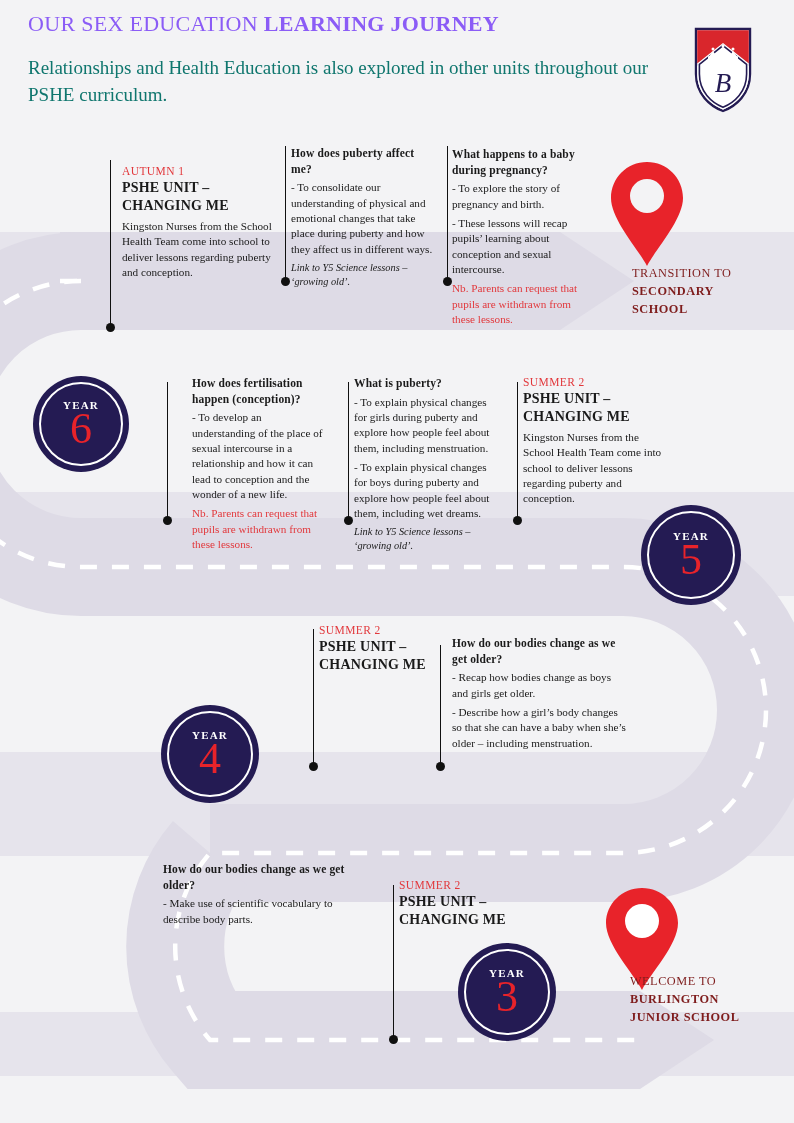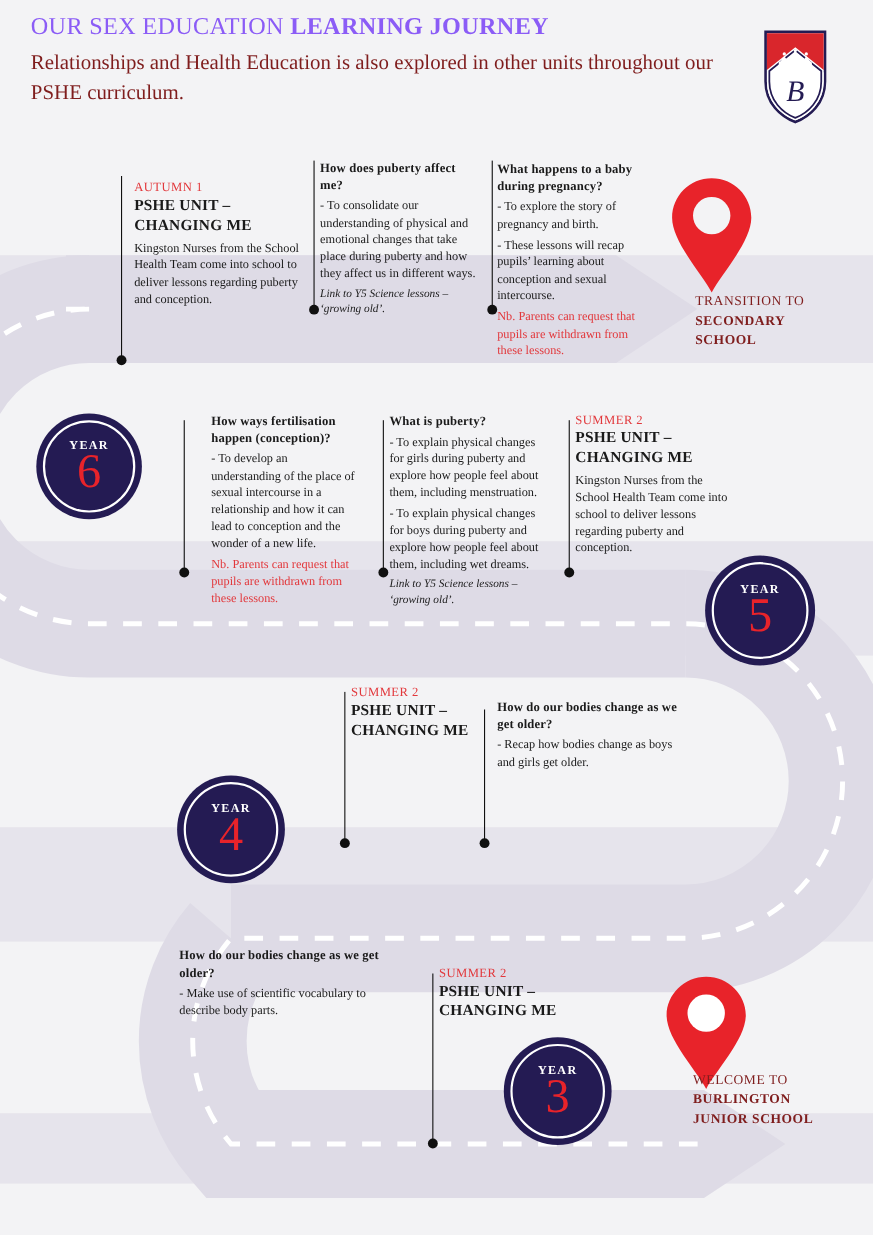--- a/index.html
+++ b/index.html
@@ -8,21 +8,21 @@
     background:#f3f3f5;
     font-family:"Liberation Serif","DejaVu Serif",serif;
     position:relative;overflow:hidden;
   }
   #root{position:absolute;inset:0;}
 
   
   .header{position:absolute;left:28px;top:10px;width:660px;}
   .h-line1{font-size:22px;letter-spacing:.3px;color:#8b5cf6;line-height:1.30;}
   .h-line1 b{font-weight:bold;}
-  .h-sub{font-size:19px;color:#7f1d1d;line-height:1.42;margin-top:6px;}
+  .h-sub{font-size:19px;color:#0f766e;line-height:1.42;margin-top:16px;}
 
   .crest{position:absolute;left:692px;top:26px;width:62px;height:88px;}
 
   
   #roadsvg{position:absolute;left:0;top:0;width:794px;height:1123px;}
 
   
   .year{position:absolute;border-radius:50%;background:#241b53;
         display:flex;flex-direction:column;align-items:center;justify-content:center;}
   .year .ring{position:absolute;border-radius:50%;border:2px solid #ffffff;}
@@ -186,21 +186,21 @@
   </div>
 
   <div class="tb" style="left:452px;top:147px;width:136px;">
     <div class="q">What happens to a baby during pregnancy?</div>
     <div class="p">- To explore the story of pregnancy and birth.</div>
     <div class="p">- These lessons will recap pupils’ learning about conception and sexual intercourse.</div>
     <div class="nb">Nb. Parents can request that pupils are withdrawn from these lessons.</div>
   </div>
 
   <div class="tb" style="left:192px;top:376px;width:135px;">
-    <div class="q">How ways fertilisation happen (conception)?</div>
+    <div class="q">How does fertilisation happen (conception)?</div>
     <div class="p">- To develop an understanding of the place of sexual intercourse in a relationship and how it can lead to conception and the wonder of a new life.</div>
     <div class="nb">Nb. Parents can request that pupils are withdrawn from these lessons.</div>
   </div>
 
   <div class="tb" style="left:354px;top:376px;width:140px;">
     <div class="q">What is puberty?</div>
     <div class="p">- To explain physical changes for girls during puberty and explore how people feel about them, including menstruation.</div>
     <div class="p">- To explain physical changes for boys during puberty and explore how people feel about them, including wet dreams.</div>
     <div class="link">Link to Y5 Science lessons – ‘growing old’.</div>
   </div>
@@ -212,20 +212,21 @@
   </div>
 
   <div class="tb" style="left:319px;top:624px;width:140px;">
     <div class="season">SUMMER 2</div>
     <div class="unit">PSHE UNIT – CHANGING ME</div>
   </div>
 
   <div class="tb" style="left:452px;top:636px;width:175px;">
     <div class="q">How do our bodies change as we get older?</div>
     <div class="p">- Recap how bodies change as boys and girls get older.</div>
+    <div class="p">- Describe how a girl’s body changes so that she can have a baby when she’s older – including menstruation.</div>
   </div>
 
   <div class="tb" style="left:163px;top:862px;width:205px;">
     <div class="q">How do our bodies change as we get older?</div>
     <div class="p">- Make use of scientific vocabulary to describe body parts.</div>
   </div>
 
   <div class="tb" style="left:399px;top:879px;width:140px;">
     <div class="season">SUMMER 2</div>
     <div class="unit">PSHE UNIT – CHANGING ME</div>

